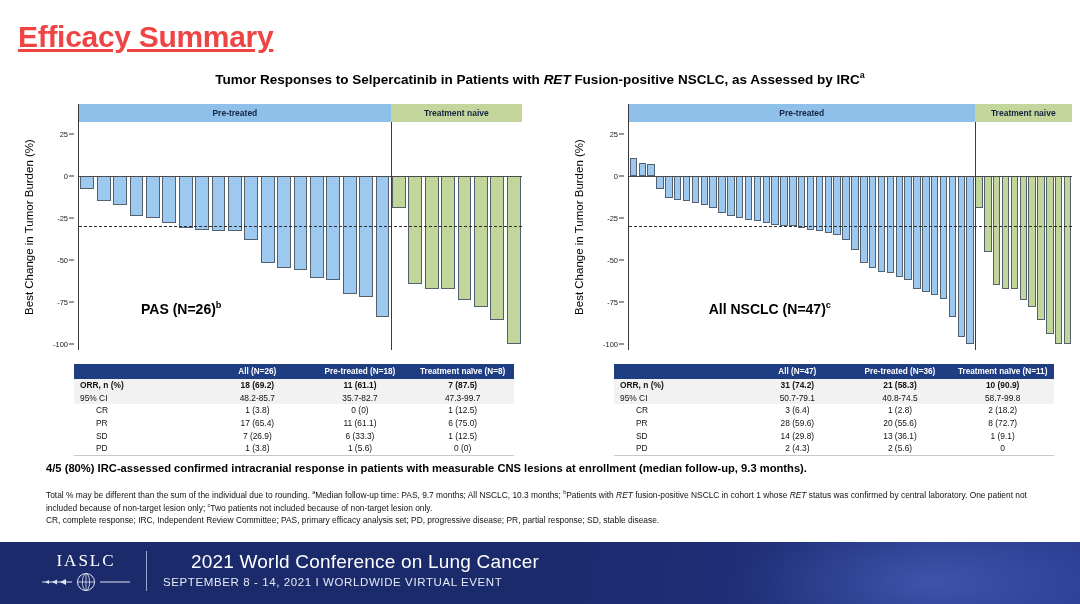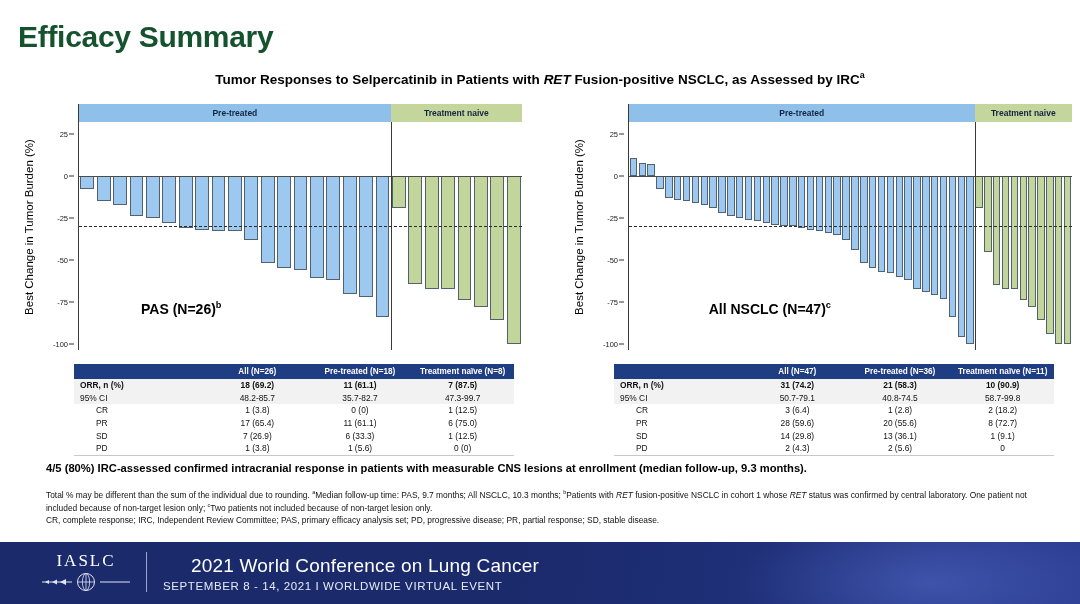--- a/index.html
+++ b/index.html
@@ -10,21 +10,22 @@
     font-family:"Liberation Sans", sans-serif;
     color:#000;
     overflow:hidden;
     position:relative;
   }
 
   
   .slide-title{
     position:absolute; left:18px; top:20px;
     font-size:30px; font-weight:bold; letter-spacing:-0.3px;
-    color:#14532d;
+    color:#ef4444;
+    text-decoration:underline;
   }
   .chart-heading{
     position:absolute; left:0; top:70px; width:1080px;
     text-align:center; font-size:13.5px; font-weight:bold;
   }
   .chart-heading .ital{ font-style:italic; }
   .sup{ font-size:0.66em; vertical-align:super; }
 
   
   .panel{ position:absolute; top:104px; height:246px; }
@@ -130,21 +131,21 @@
     position:absolute; left:0; bottom:0; width:1080px; height:62px;
     background:linear-gradient(100deg,#1b2a6b 0%,#1b2a6b 48%,#20307a 72%,#2b3d92 100%);
     overflow:hidden;
   }
   .footer:after{
     content:""; position:absolute; right:-60px; top:-40px;
     width:420px; height:160px; border-radius:50%;
     background:radial-gradient(ellipse at center, rgba(120,150,255,.30), rgba(27,42,107,0) 65%);
   }
   .footer-inner{
-    position:absolute; left:32px; top:9px; display:flex; align-items:flex-end;
+    position:absolute; left:32px; top:9px; display:flex; align-items:flex-start;
   }
   .iaslc{
     width:108px; text-align:center; color:#fff;
     font-family:"Liberation Serif", serif;
   }
   .iaslc .word{ font-size:17px; letter-spacing:2px; }
   .iaslc .mark{ margin-top:1px; height:20px; position:relative; }
   .iaslc .mark svg{ display:block; margin:0 auto; }
   .vbar{ width:1px; height:40px; background:#9aa6d8; margin:0 16px 0 6px; }
   .ftxt .l1{ color:#fff; font-size:19px; letter-spacing:.2px;margin-left:28px; }

